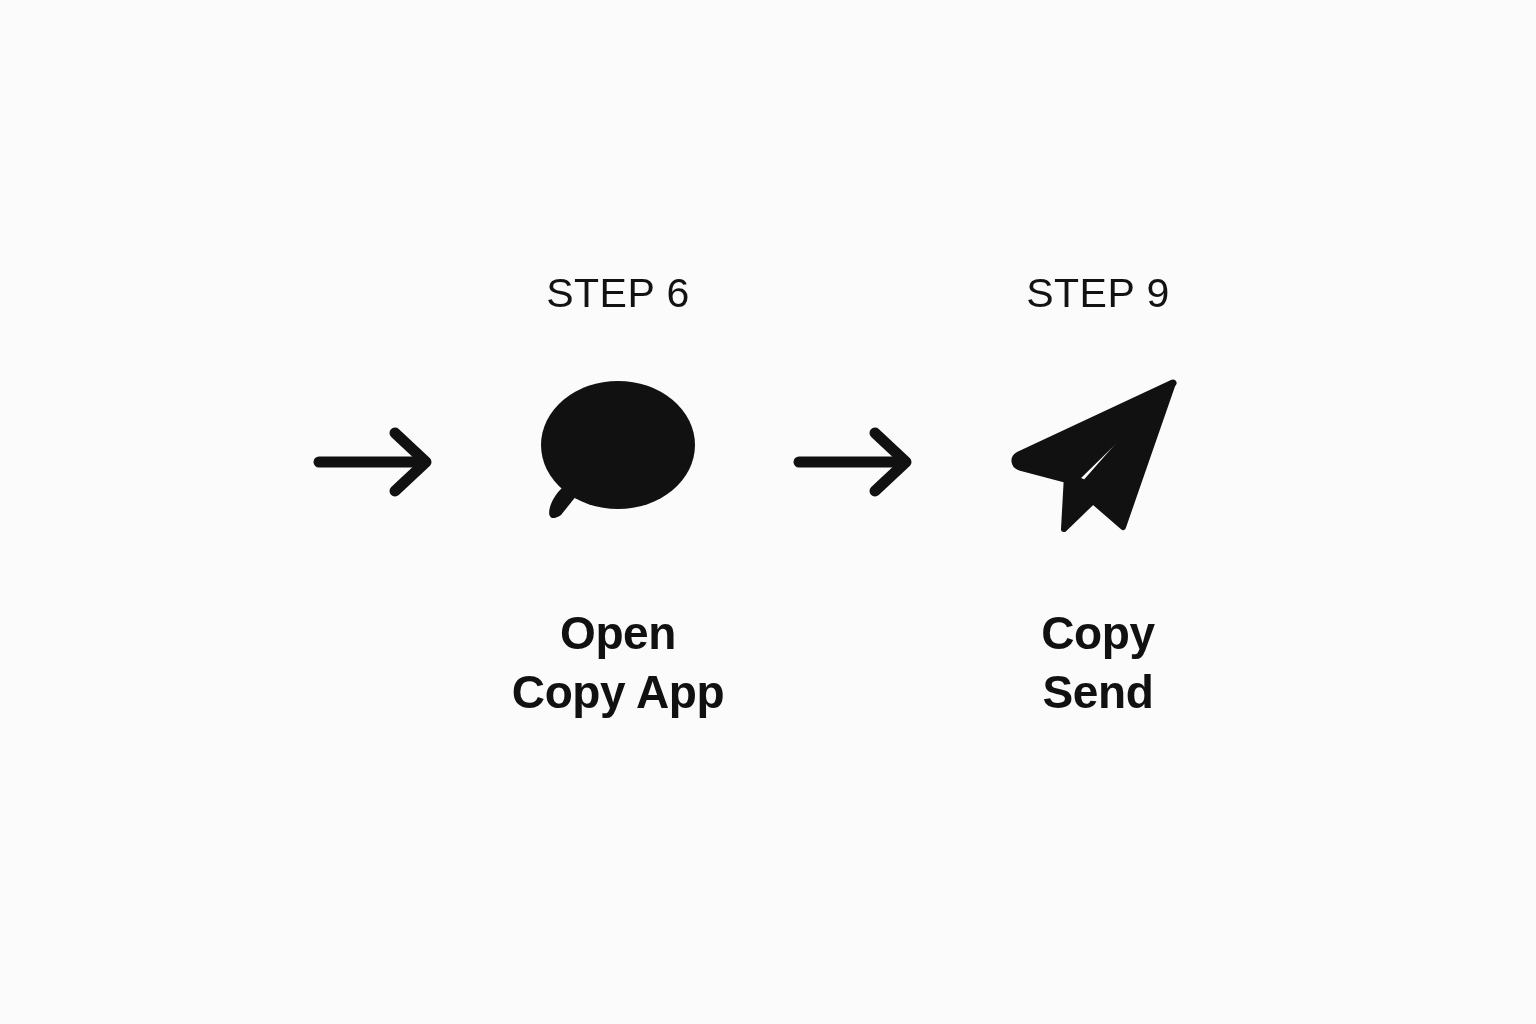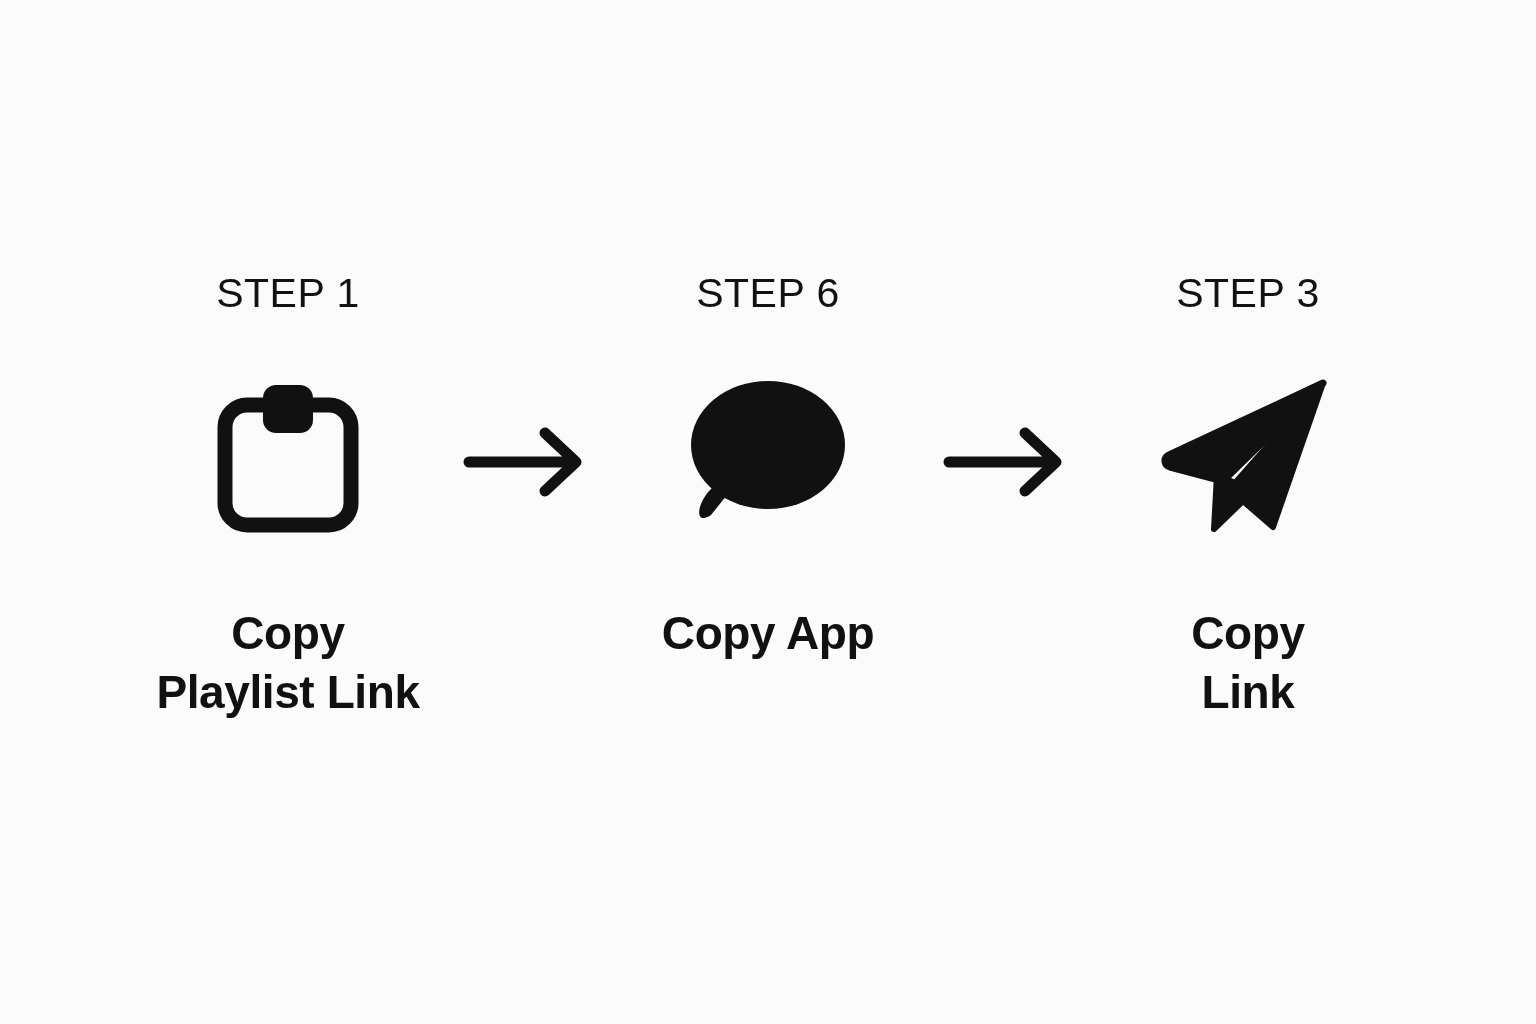--- a/index.html
+++ b/index.html
@@ -100,36 +100,20 @@
     justify-content: center;
   }
 </style>
 </head>
 <body>
 
 <div id="diagram-root">
 
   <div class="flow">
 
-    <div class="step">
-      <div class="step-eyebrow">STEP 1</div>
-
-      <div class="icon-slot">
-
-        <svg width="150" height="160" viewBox="0 0 150 160" aria-hidden="true">
-          <rect x="12" y="28" width="126" height="120" rx="22" ry="22" fill="none" stroke="#111111" stroke-width="15"></rect>
-          <rect x="50" y="8" width="50" height="48" rx="13" ry="13" fill="#111111"></rect>
-        </svg>
-      </div>
-
-      <div class="step-caption">
-        <span class="caption-line">Copy</span>
-        <span class="caption-line">Playlist Link</span>
-      </div>
-    </div>
 
     <div class="connector">
       <div class="arrow-wrap">
         <svg width="130" height="70" viewBox="0 0 130 70" aria-hidden="true">
           <line x1="6" y1="35" x2="112" y2="35" stroke="#111111" stroke-width="11" stroke-linecap="round"></line>
           <polyline points="82,6 113,35 82,64" fill="none" stroke="#111111" stroke-width="11" stroke-linecap="round" stroke-linejoin="round"></polyline>
         </svg>
       </div>
     </div>
 
@@ -138,46 +122,47 @@
 
       <div class="icon-slot">
 
         <svg width="170" height="165" viewBox="0 0 170 165" aria-hidden="true">
           <path d="M28 140 C10 152 14 126 30 112 L60 100 Z" fill="#111111"></path>
           <ellipse cx="85" cy="70" rx="77" ry="64" fill="#111111"></ellipse>
         </svg>
       </div>
 
       <div class="step-caption">
+        <span class="caption-line">Open</span>
         <span class="caption-line">Copy App</span>
       </div>
     </div>
 
     <div class="connector">
       <div class="arrow-wrap">
         <svg width="130" height="70" viewBox="0 0 130 70" aria-hidden="true">
           <line x1="6" y1="35" x2="112" y2="35" stroke="#111111" stroke-width="11" stroke-linecap="round"></line>
           <polyline points="82,6 113,35 82,64" fill="none" stroke="#111111" stroke-width="11" stroke-linecap="round" stroke-linejoin="round"></polyline>
         </svg>
       </div>
     </div>
 
     <div class="step">
-      <div class="step-eyebrow">STEP 3</div>
+      <div class="step-eyebrow">STEP 9</div>
 
       <div class="icon-slot">
 
         <svg width="175" height="160" viewBox="0 0 175 160" aria-hidden="true">
 
           <path d="M162 6 L8 78 C2 81 3 88 9 90 L62 104 Z" fill="#111111" stroke="#111111" stroke-width="7" stroke-linejoin="round"></path>
 
           <path d="M162 6 L74 106 L56 98 L53 152 L82 124 L112 150 Z" fill="#111111" stroke="#111111" stroke-width="6" stroke-linejoin="round"></path>
         </svg>
       </div>
 
       <div class="step-caption">
         <span class="caption-line">Copy</span>
-        <span class="caption-line">Link</span>
+        <span class="caption-line">Send</span>
       </div>
     </div>
 
   </div>
 </div>
 
 </body></html>

